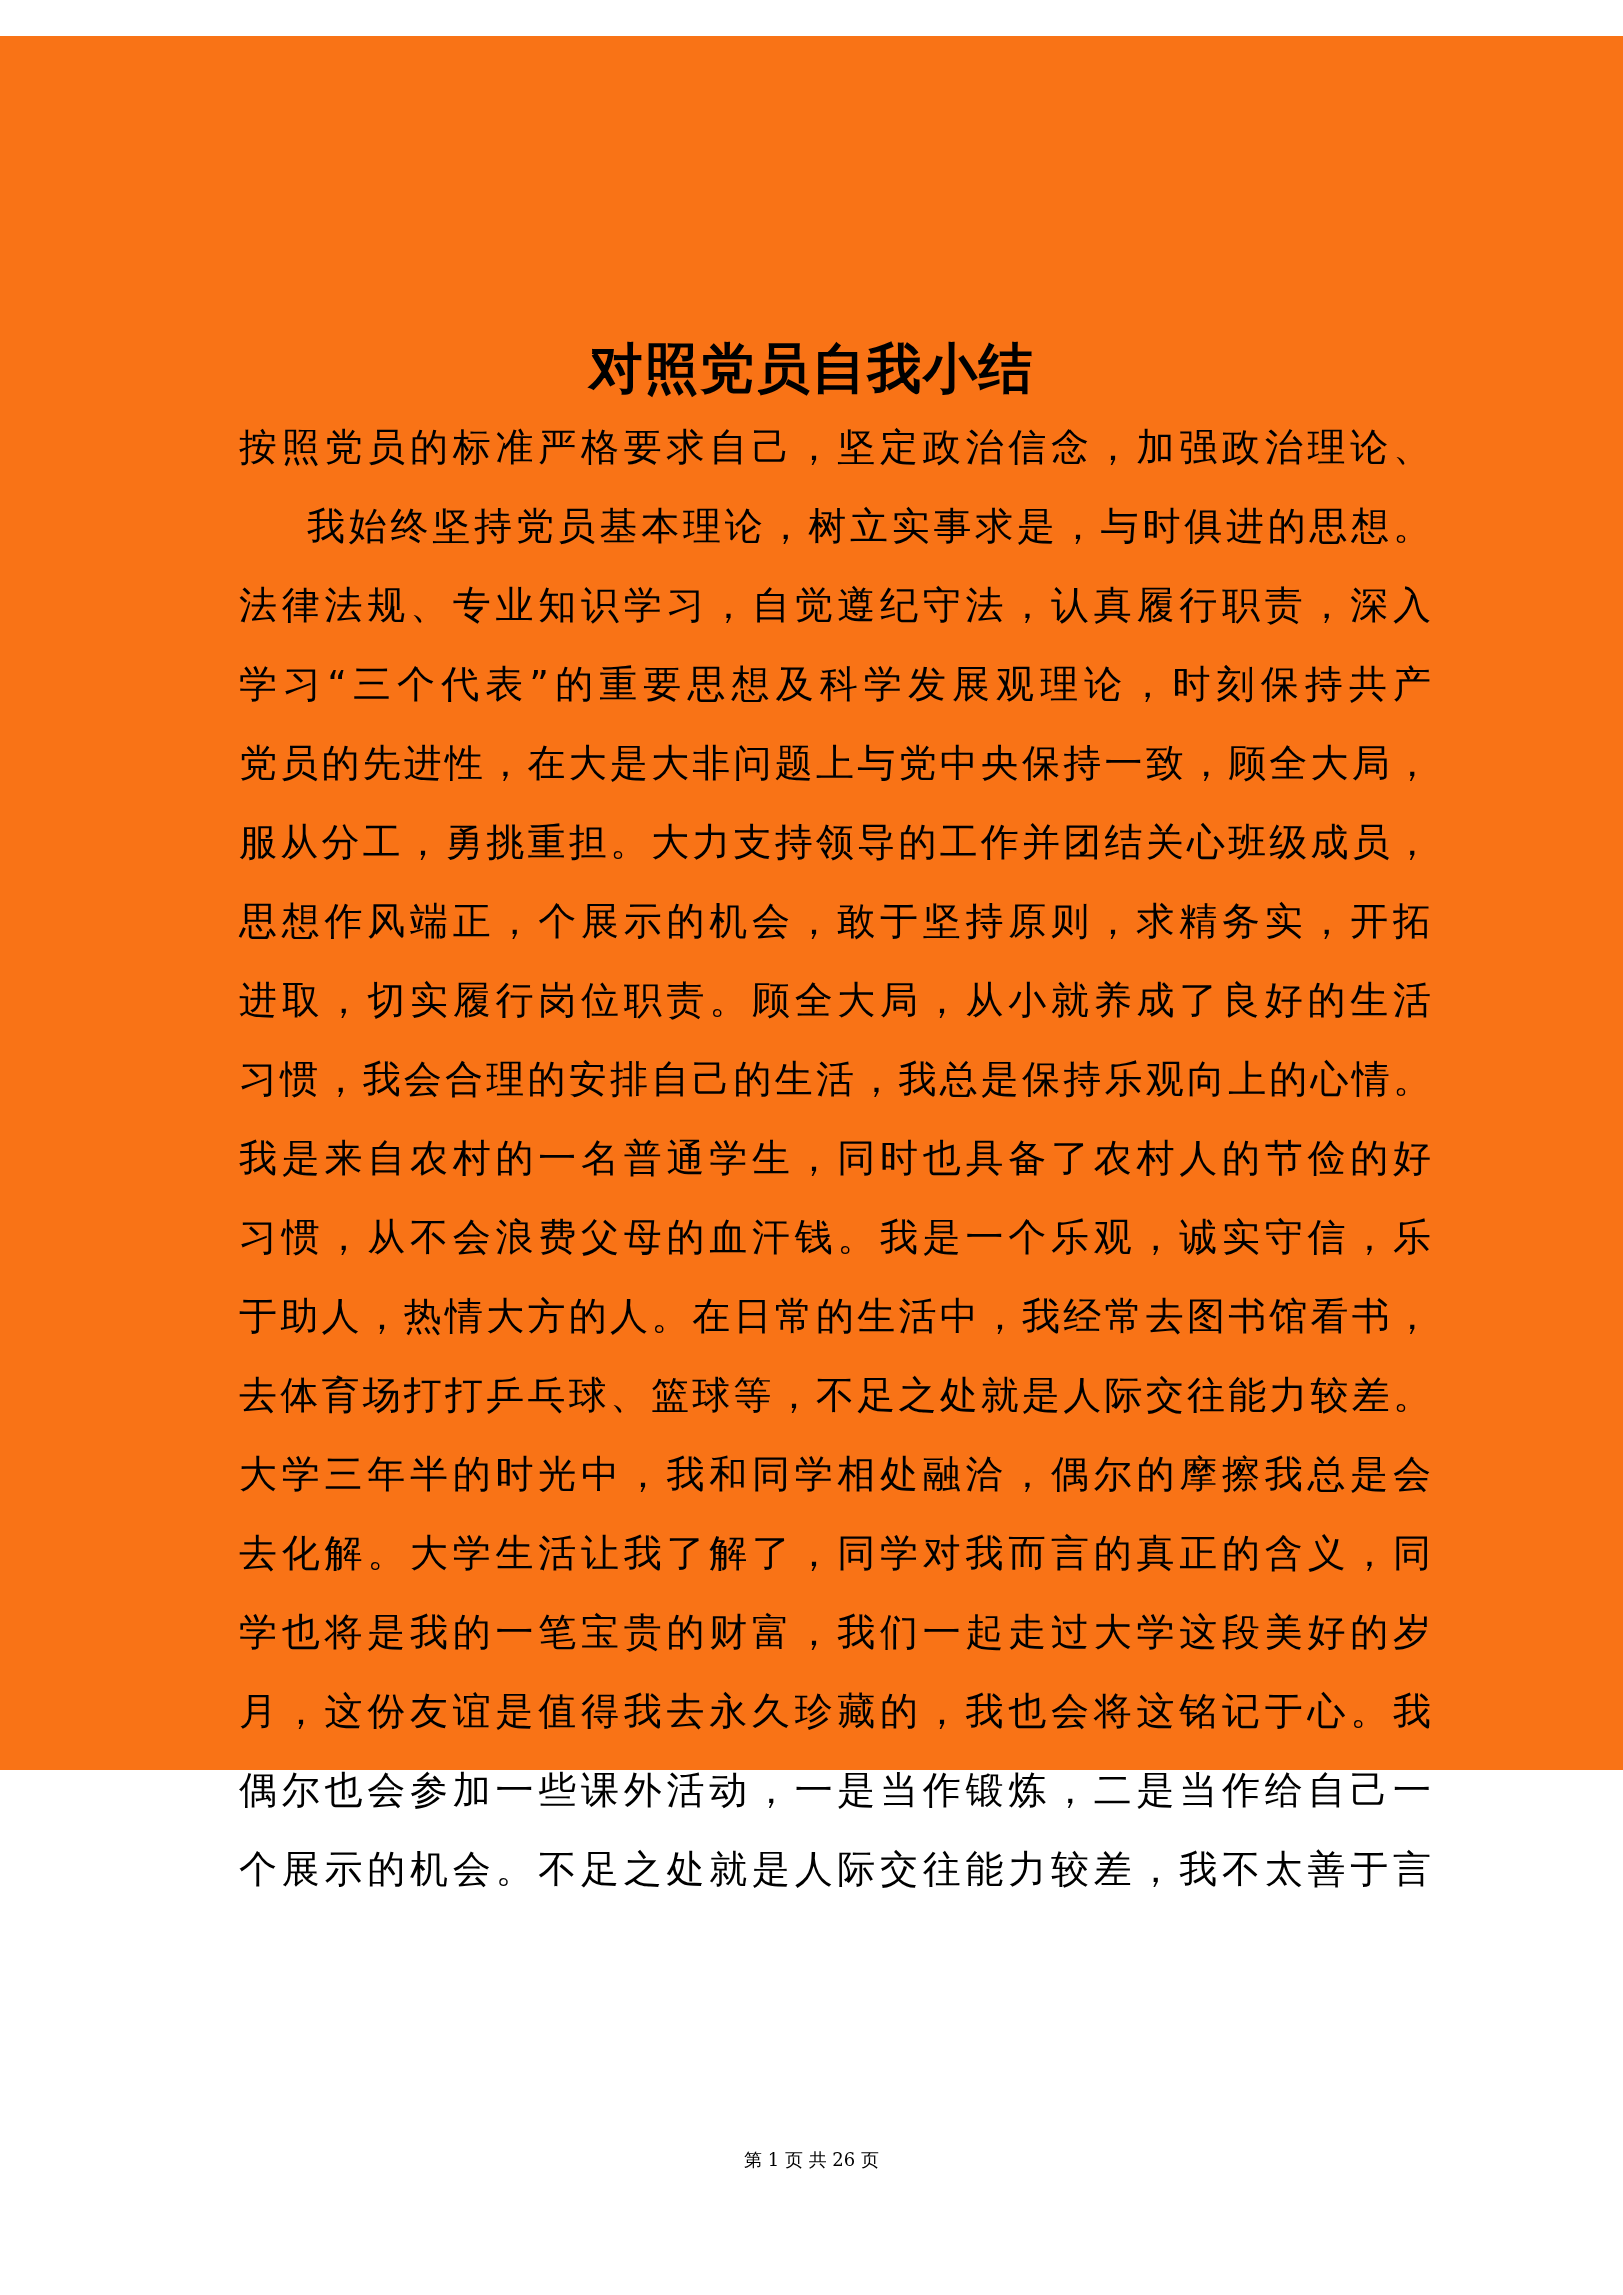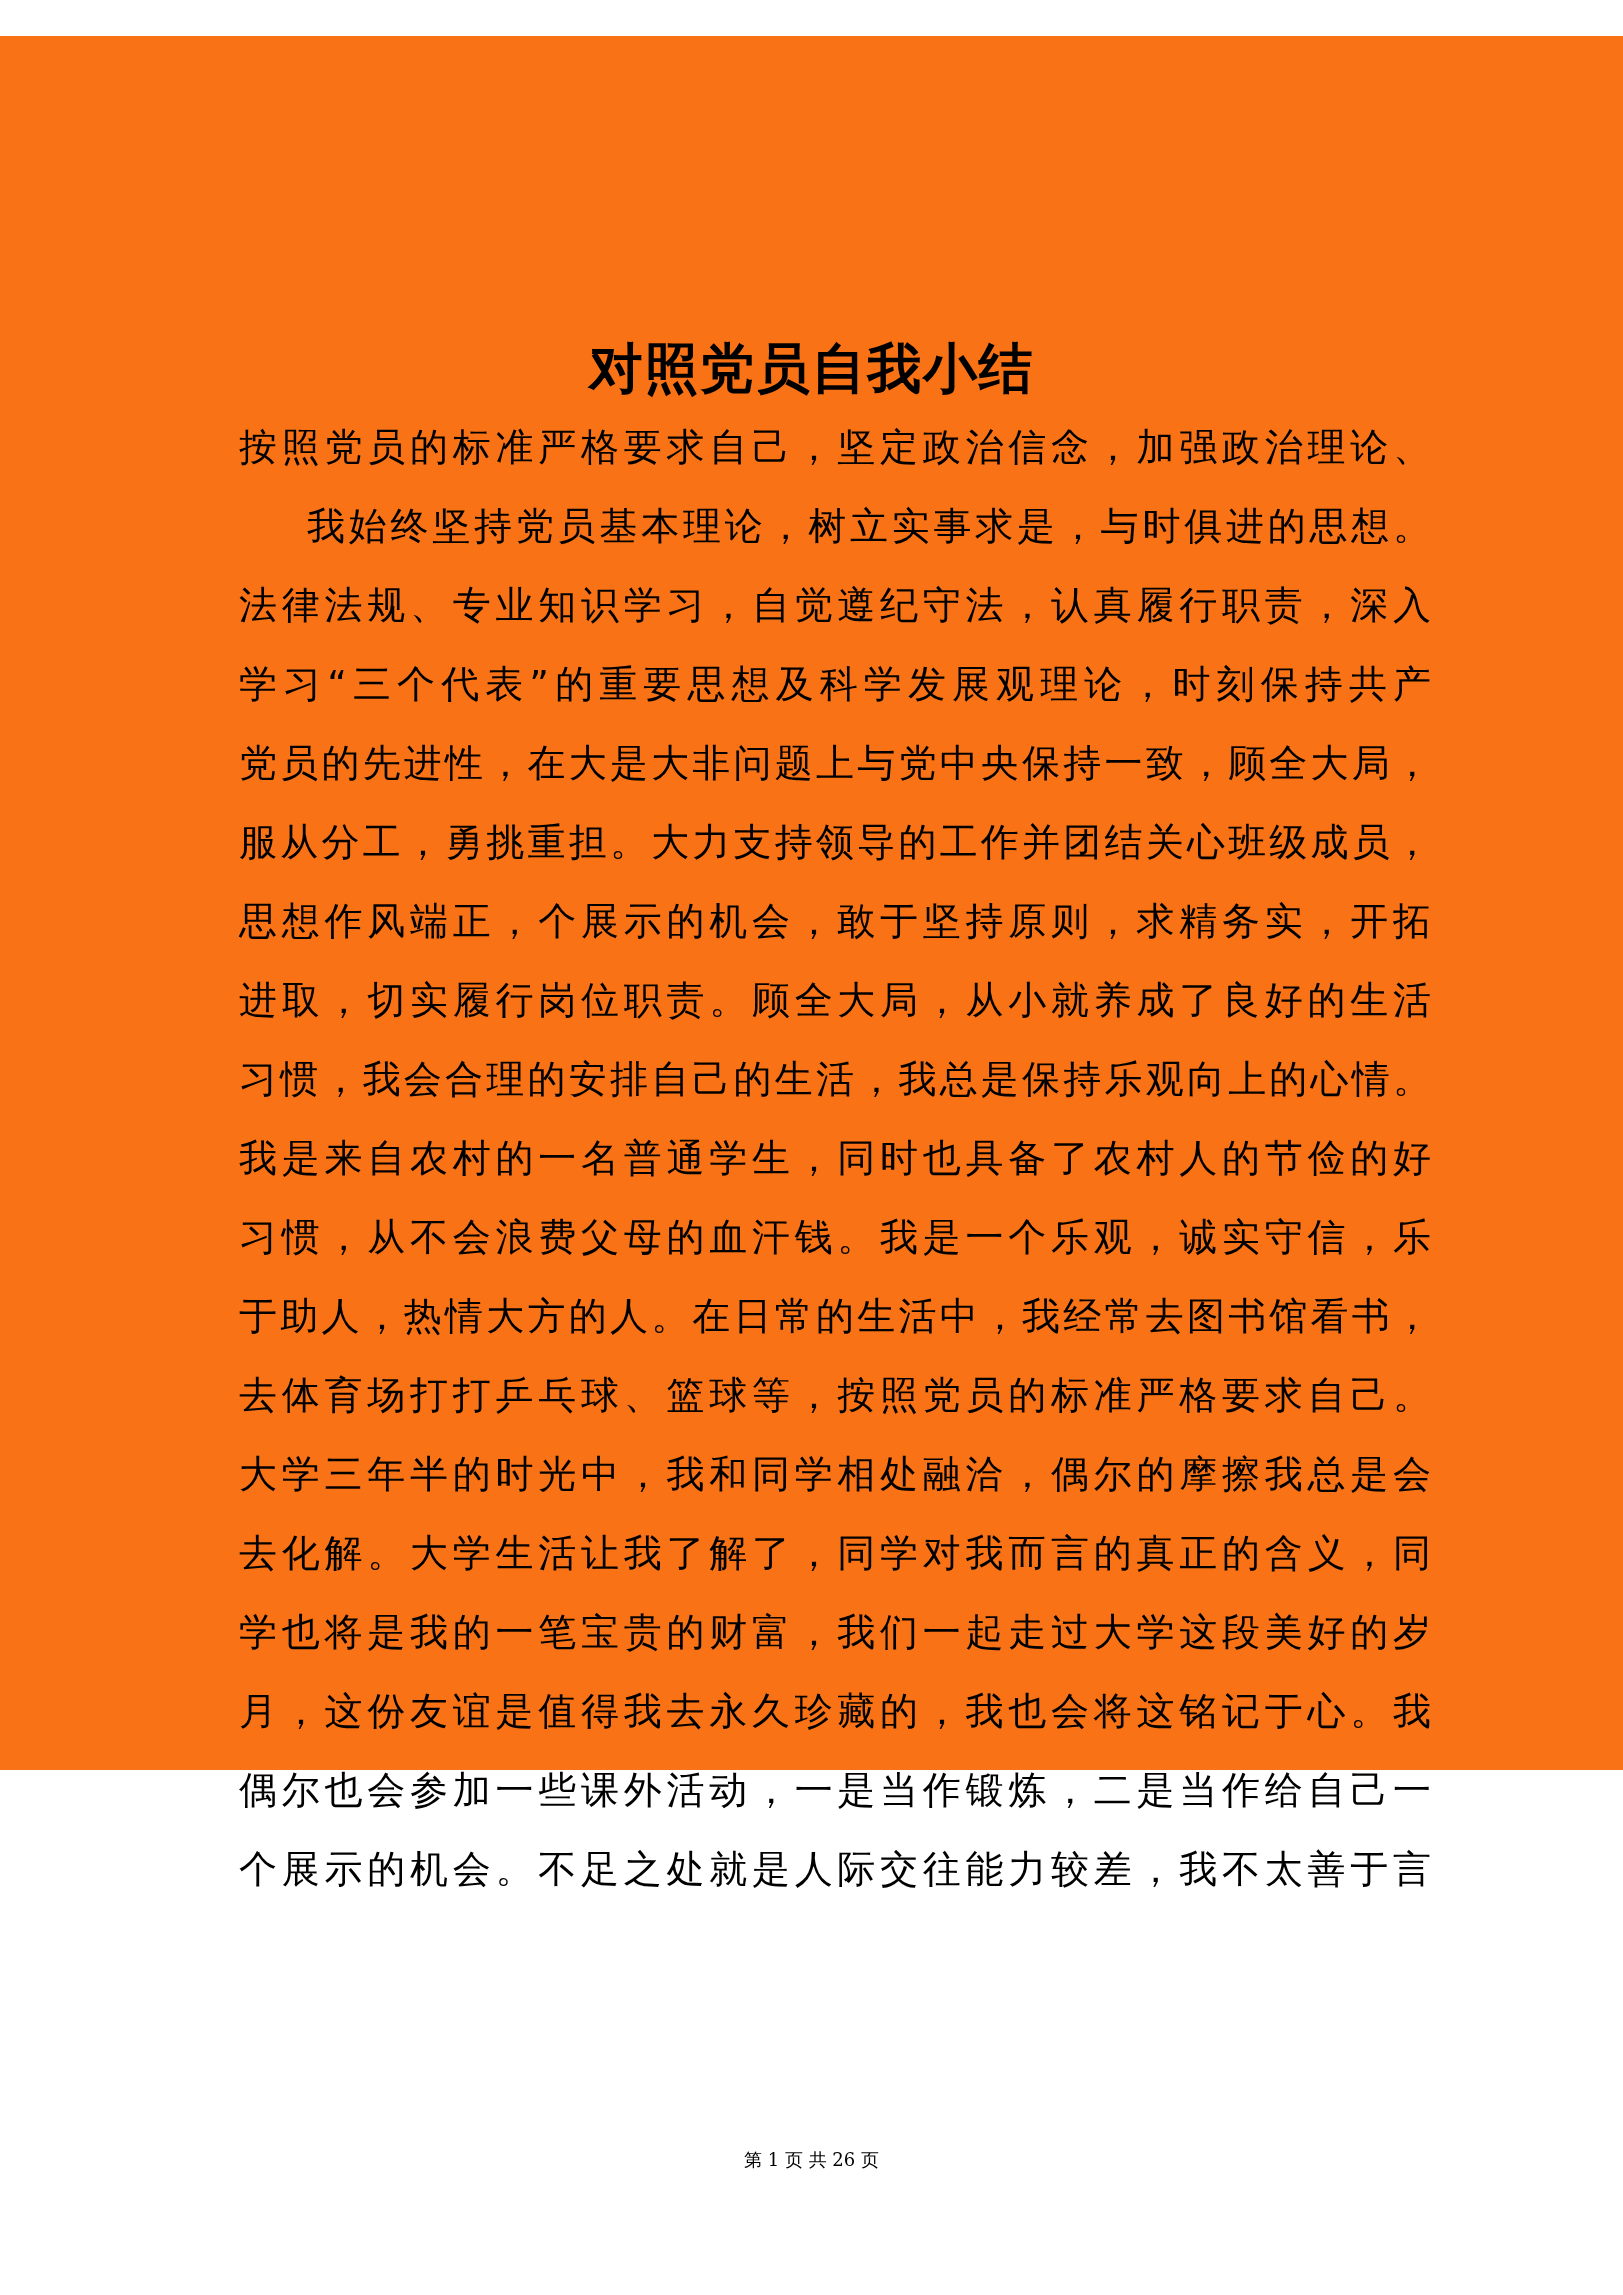--- a/index.html
+++ b/index.html
@@ -81,21 +81,21 @@
     <span class="line">法律法规、专业知识学习，自觉遵纪守法，认真履行职责，深入</span>
     <span class="line">学习“三个代表”的重要思想及科学发展观理论，时刻保持共产</span>
     <span class="line">党员的先进性，在大是大非问题上与党中央保持一致，顾全大局，</span>
     <span class="line">服从分工，勇挑重担。大力支持领导的工作并团结关心班级成员，</span>
     <span class="line">思想作风端正，个展示的机会，敢于坚持原则，求精务实，开拓</span>
     <span class="line">进取，切实履行岗位职责。顾全大局，从小就养成了良好的生活</span>
     <span class="line">习惯，我会合理的安排自己的生活，我总是保持乐观向上的心情。</span>
     <span class="line">我是来自农村的一名普通学生，同时也具备了农村人的节俭的好</span>
     <span class="line">习惯，从不会浪费父母的血汗钱。我是一个乐观，诚实守信，乐</span>
     <span class="line">于助人，热情大方的人。在日常的生活中，我经常去图书馆看书，</span>
-    <span class="line">去体育场打打乒乓球、篮球等，按照党员的标准严格要求自己。</span>
+    <span class="line">去体育场打打乒乓球、篮球等，不足之处就是人际交往能力较差。</span>
     <span class="line">大学三年半的时光中，我和同学相处融洽，偶尔的摩擦我总是会</span>
     <span class="line">去化解。大学生活让我了解了，同学对我而言的真正的含义，同</span>
     <span class="line">学也将是我的一笔宝贵的财富，我们一起走过大学这段美好的岁</span>
     <span class="line">月，这份友谊是值得我去永久珍藏的，我也会将这铭记于心。我</span>
     <span class="line">偶尔也会参加一些课外活动，一是当作锻炼，二是当作给自己一</span>
     <span class="line">个展示的机会。不足之处就是人际交往能力较差，我不太善于言</span>
   </div>
 
   <div class="footer">第 1 页  共 26 页</div>
 </div>

